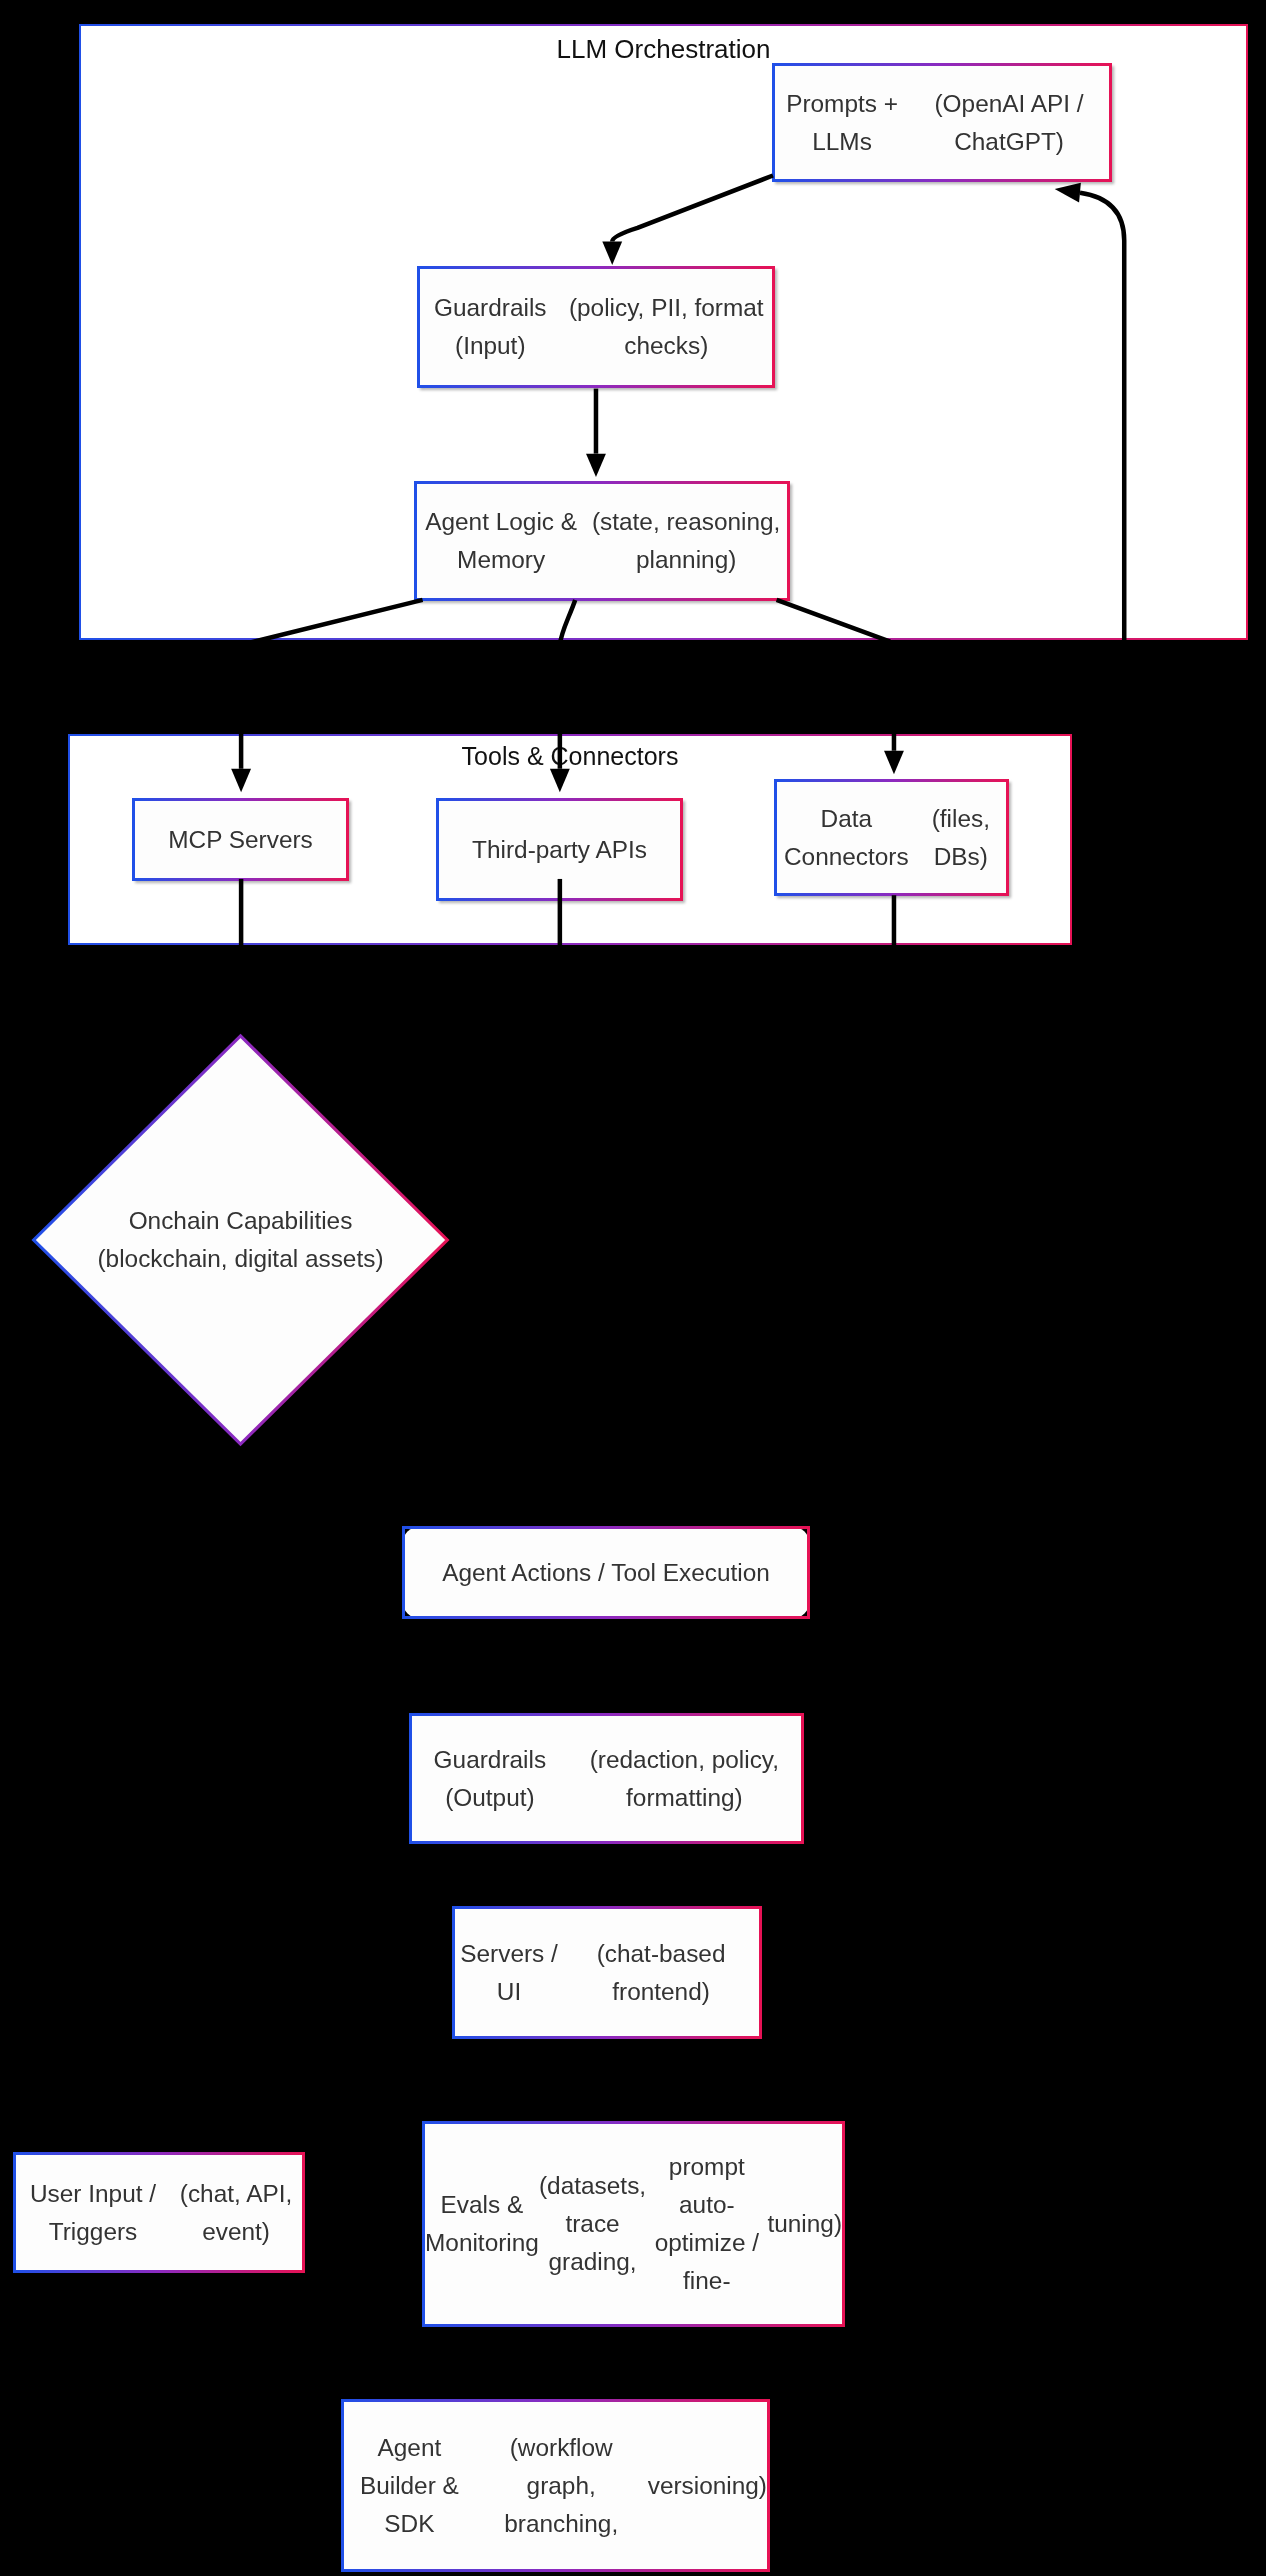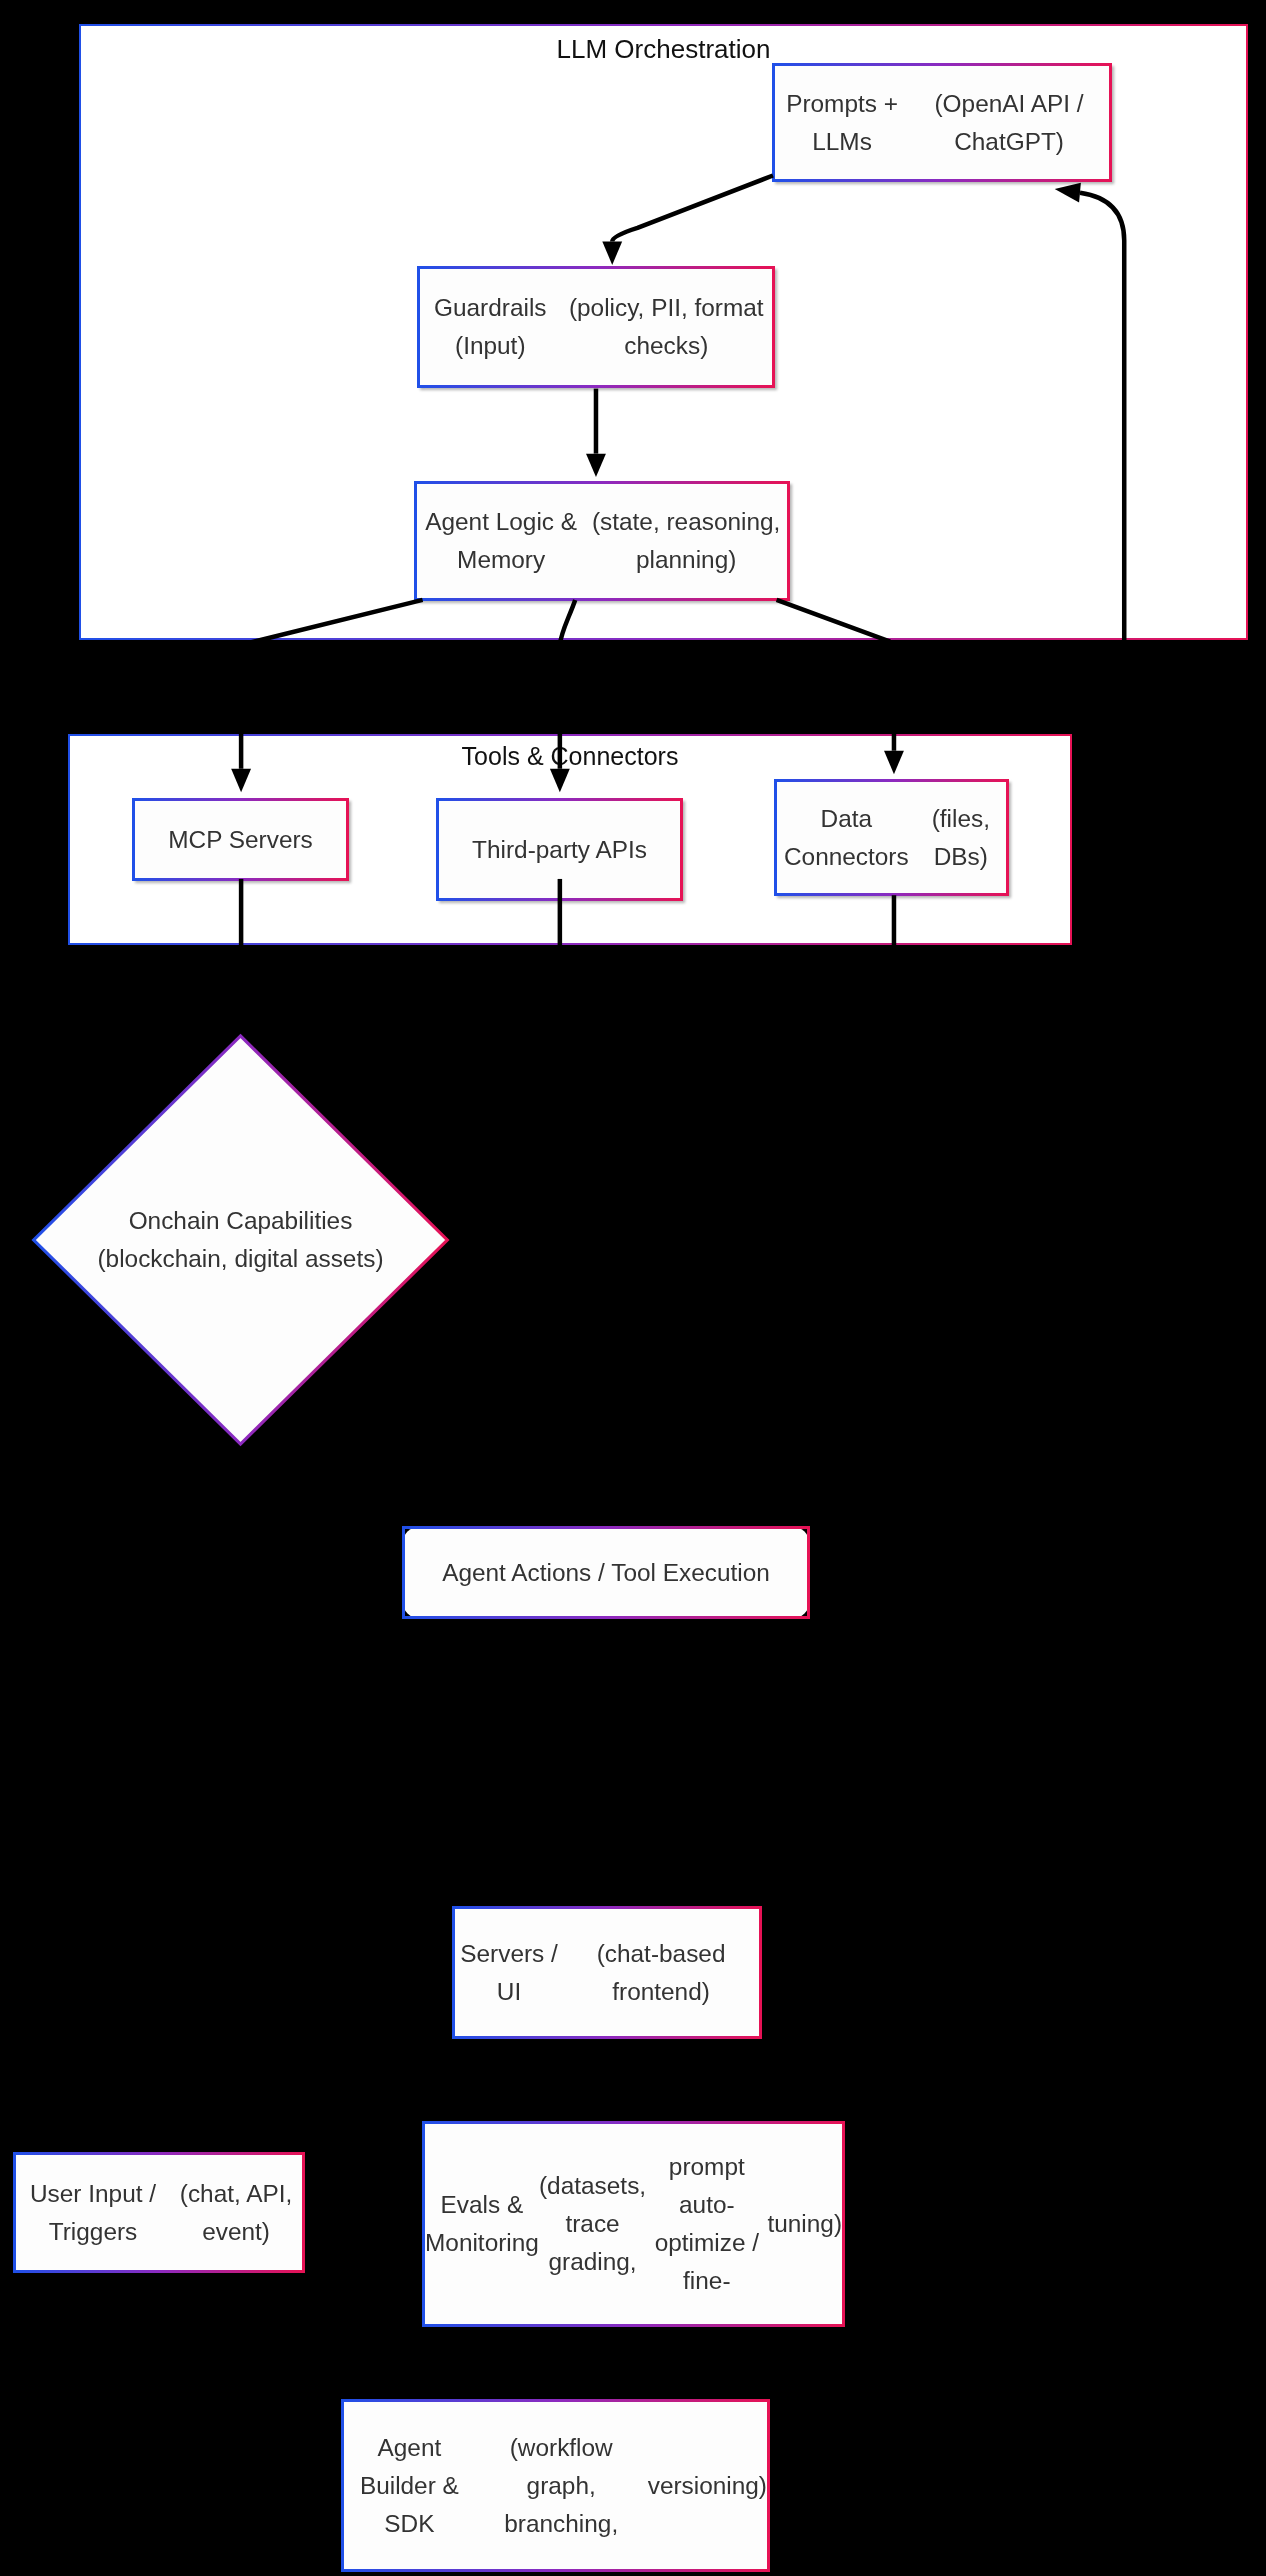--- a/index.html
+++ b/index.html
@@ -109,20 +109,24 @@
   </svg>
   <div class="diamond-label" style="left:31px;top:1033px;width:419px;height:414px;">
     <div>Onchain Capabilities</div>
     <div>(blockchain, digital assets)</div>
   </div>
 
   <div class="node" style="left:402px;top:1526px;width:408px;height:93px;border-radius:19px;">
     <div>Agent Actions / Tool Execution</div>
   </div>
 
+  <div class="node" style="left:409px;top:1713px;width:395px;height:131px;">
+    <div>Guardrails (Output)</div>
+    <div>(redaction, policy, formatting)</div>
+  </div>
 
   <div class="node" style="left:452px;top:1906px;width:310px;height:133px;">
     <div>Servers / UI</div>
     <div>(chat-based frontend)</div>
   </div>
 
   <div class="node" style="left:12.6px;top:2152px;width:292px;height:121px;">
     <div>User Input / Triggers</div>
     <div>(chat, API, event)</div>
   </div>

